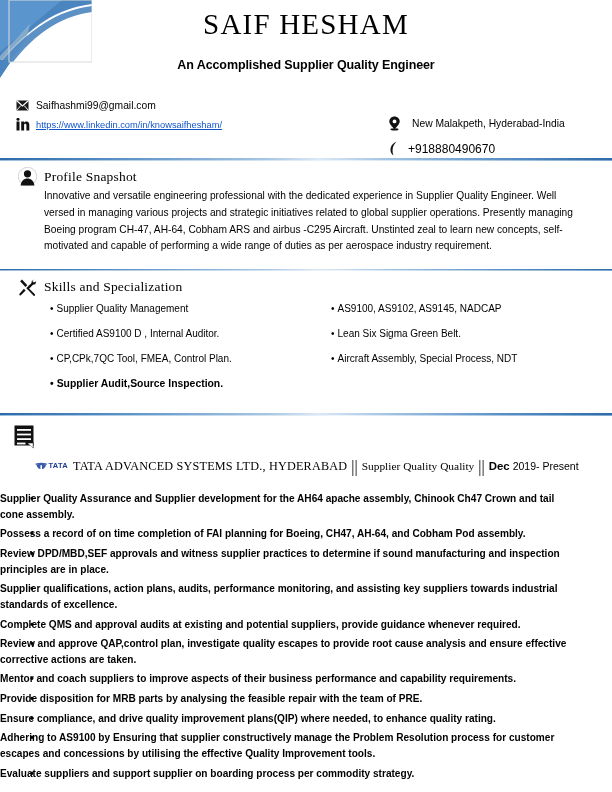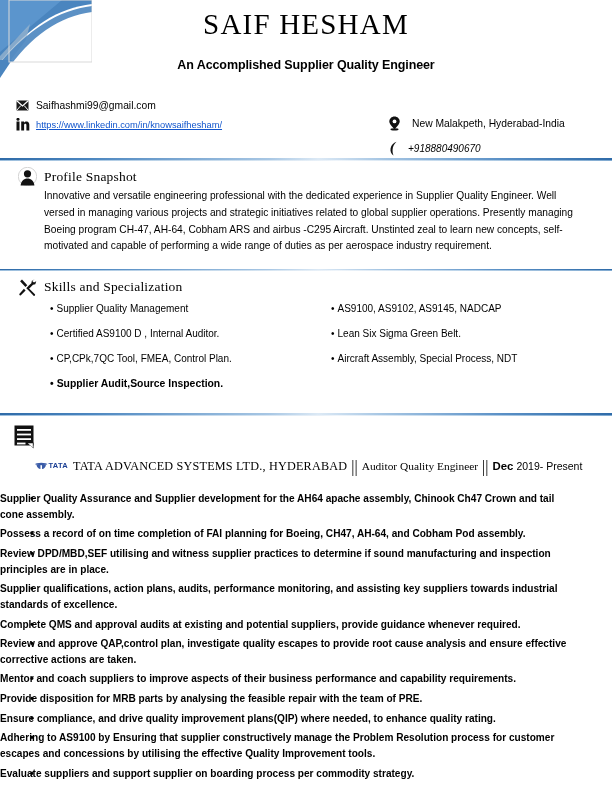--- a/index.html
+++ b/index.html
@@ -73,21 +73,21 @@
     justify-content: flex-start;
     margin-right: 3px;
   }
   .contact-text { font-size: 10.3px; }
   .link-text {
     color: #1155cc;
     text-decoration: underline;
     font-size: 9.3px;
   }
   .phone-row { margin-top: 10px; }
-  .phone-row .contact-text { font-size: 10px; font-style: italic; }
+  .phone-row .contact-text { font-size: 12px; }
   .loc-row .contact-text { margin-left: 4px; }
 
   
   .divider {
     position: relative;
     height: 6px;
     margin: 0;
   }
   .divider i {
     position: absolute;
@@ -371,31 +371,31 @@
     <span class="tata-logo">
       <svg width="26" height="12" viewBox="0 0 26 12">
         <ellipse cx="13" cy="2.4" rx="11" ry="2.2" fill="#3b5ca8"></ellipse>
         <path d="M4.4,3.6 L11.6,3.6 L11.6,11.4 C8.0,11.0 5.2,8.2 4.4,3.6 Z" fill="#3b5ca8"></path>
         <path d="M14.4,3.6 L21.6,3.6 C20.8,8.2 18.0,11.0 14.4,11.4 Z" fill="#3b5ca8"></path>
       </svg>
       <span class="tata-word">TATA</span>
     </span>
     <span class="exp-company">TATA ADVANCED SYSTEMS LTD., HYDERABAD</span>
     <span class="exp-sep">||</span>
-    <span class="exp-role">Auditor Quality Engineer</span>
+    <span class="exp-role">Supplier Quality Quality</span>
     <span class="exp-sep">||</span>
     <span class="exp-date-strong">Dec</span>
     <span style="width:3px;display:inline-block"></span>
     <span class="exp-date-rest">2019- Present</span>
   </div>
 
   <ul class="bullets">
     <li>Supplier Quality Assurance and Supplier development for the AH64 apache assembly, Chinook Ch47 Crown and tail cone assembly.</li>
     <li>Possess a record of on time completion of FAI planning for Boeing, CH47, AH-64, and Cobham Pod assembly.</li>
-    <li>Review DPD/MBD,SEF utilising and witness supplier practices to determine if sound manufacturing and inspection principles are in place.</li>
+    <li>Review DPD/MBD,SEF approvals and witness supplier practices to determine if sound manufacturing and inspection principles are in place.</li>
     <li>Supplier qualifications, action plans, audits, performance monitoring, and assisting key suppliers towards industrial standards of excellence.</li>
     <li>Complete QMS and approval audits at existing and potential suppliers, provide guidance whenever required.</li>
     <li>Review and approve QAP,control plan, investigate quality escapes to provide root cause analysis and ensure effective corrective actions are taken.</li>
     <li>Mentor and coach suppliers to improve aspects of their business performance and capability requirements.</li>
     <li>Provide disposition for MRB parts by analysing the feasible repair with the team of PRE.</li>
     <li>Ensure compliance, and drive quality improvement plans(QIP) where needed, to enhance quality rating.</li>
     <li>Adhering to AS9100 by Ensuring that supplier constructively manage the Problem Resolution process for customer escapes and concessions by utilising the effective Quality Improvement tools.</li>
     <li>Evaluate suppliers and support supplier on boarding process per commodity strategy.</li>
   </ul>
 </div>

